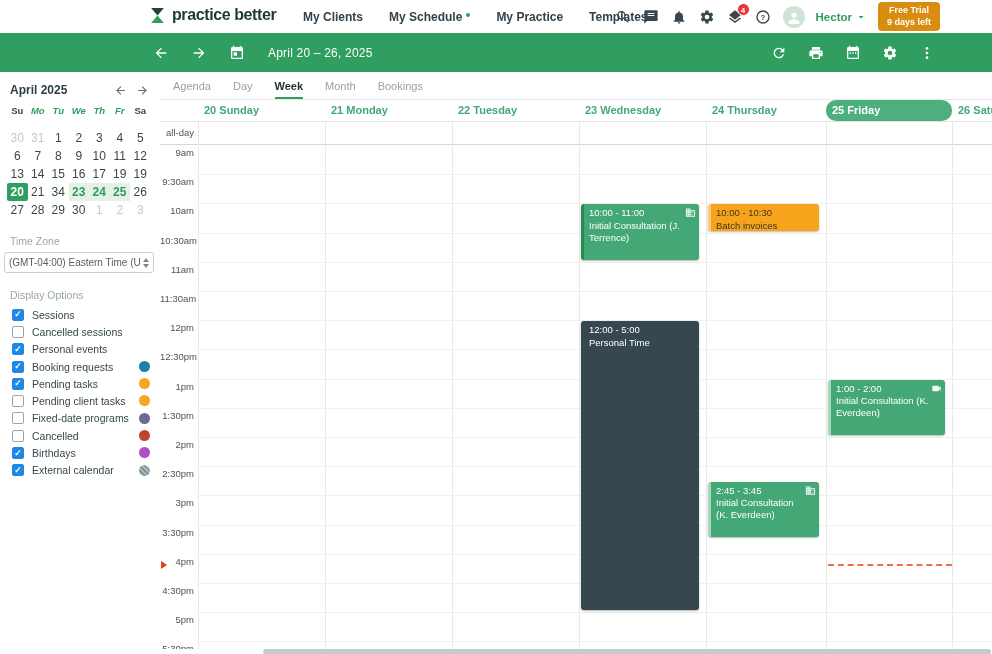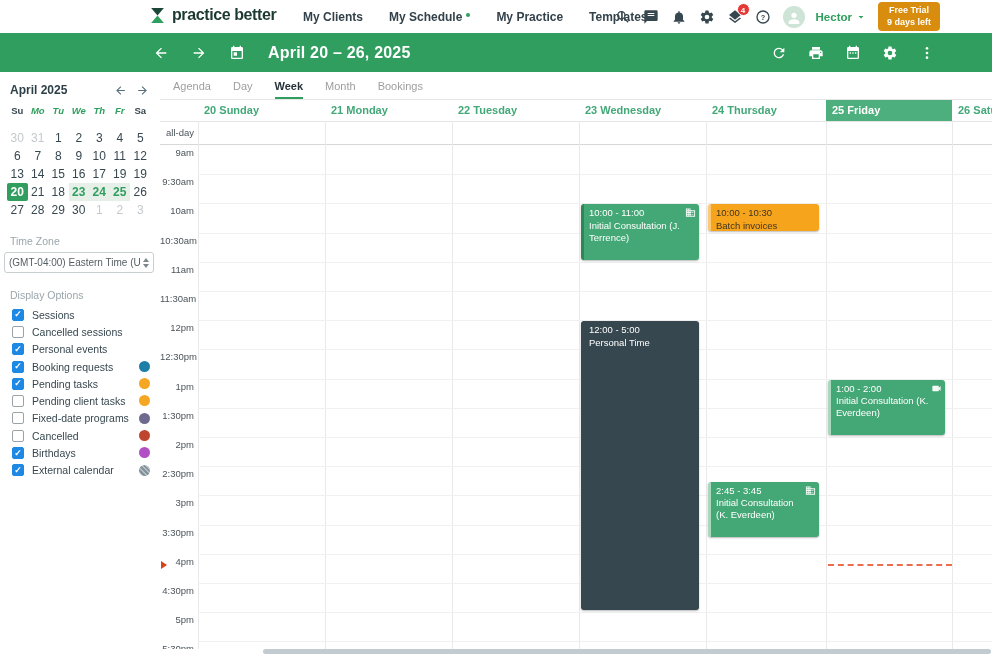--- a/index.html
+++ b/index.html
@@ -29,21 +29,21 @@
   .user-name svg { width:12px; height:12px; fill:var(--brand-green); }
   .trial-btn { background:var(--trial-orange); color:#fff; border:none; border-radius:4px; padding:3px 9px;
                font-family:inherit; font-size:9px; font-weight:700; line-height:1.25; text-align:center; cursor:pointer; }
 
   
   .toolbar { position:absolute; top:33px; left:0; right:0; height:39px; background:var(--brand-green); z-index:5;
              display:flex; align-items:center; color:#fff; }
   .toolbar-left { display:flex; align-items:center; gap:20px; margin-left:152px; }
   .toolbar .t-icon { width:18px; height:18px; display:flex; align-items:center; justify-content:center; cursor:pointer; }
   .toolbar .t-icon svg { width:16px; height:16px; fill:#fff; }
-  .toolbar-date { font-size:16px; font-weight:700; letter-spacing:0.2px; margin-left:2px; }
+  .toolbar-date { font-size:12px; font-weight:400; letter-spacing:0.2px; margin-left:2px; }
   .toolbar-right { position:absolute; right:56px; display:flex; align-items:center; gap:19px; }
 
   
   .sidebar { position:absolute; top:72px; left:0; width:160px; bottom:0; background:#fff; z-index:4; }
   .mc-head { display:flex; align-items:center; justify-content:space-between; padding:11px 10px 0 10px; }
   .mc-title { font-size:12px; font-weight:700; color:#2c3e46; }
   .mc-arrows { display:flex; gap:8px; }
   .mc-arrows .t-icon { width:14px; height:14px; cursor:pointer; }
   .mc-arrows svg { width:13px; height:13px; fill:#546e7a; }
   .mc-grid { display:grid; grid-template-columns:repeat(7,20.5px); margin:8px 0 0 7px; }
@@ -271,21 +271,21 @@
         <span class="mc-cell">12</span>
         <span class="mc-cell">13</span>
         <span class="mc-cell">14</span>
         <span class="mc-cell">15</span>
         <span class="mc-cell">16</span>
         <span class="mc-cell">17</span>
         <span class="mc-cell">19</span>
         <span class="mc-cell">19</span>
         <span class="mc-cell selected">20</span>
         <span class="mc-cell">21</span>
-        <span class="mc-cell">18</span>
+        <span class="mc-cell">34</span>
         <span class="mc-cell range">23</span>
         <span class="mc-cell range">24</span>
         <span class="mc-cell range">25</span>
         <span class="mc-cell">26</span>
         <span class="mc-cell">27</span>
         <span class="mc-cell">28</span>
         <span class="mc-cell">29</span>
         <span class="mc-cell">30</span>
         <span class="mc-cell muted">1</span>
         <span class="mc-cell muted">2</span>
@@ -360,21 +360,21 @@
         <span class="tab active">Week</span>
         <span class="tab">Month</span>
         <span class="tab">Bookings</span>
       </div>
     <div class="day-headers" id="day-headers">
         <div class="day-h" style="left: 38px; width: 127px;">20 Sunday</div>
         <div class="day-h" style="left: 165px; width: 127px;">21 Monday</div>
         <div class="day-h" style="left: 292px; width: 127px;">22 Tuesday</div>
         <div class="day-h" style="left: 419px; width: 127px;">23 Wednesday</div>
         <div class="day-h" style="left: 546px; width: 120px;">24 Thursday</div>
-        <div class="day-h today" style="left: 666px; width: 126px;">25 Friday</div>
+        <div class="day-h today" style="left: 666px; width: 126px; border-radius: 10px;">25 Friday</div>
         <div class="day-h" style="left: 792px; width: 40px;">26 Saturday</div>
       </div>
     <div class="allday-row">
       <span class="allday-label">all-day</span>
     </div>
     <div class="vlayer" id="vlayer">
         <div class="vline" style="left: 38px;"></div>
         <div class="vline" style="left: 165px;"></div>
         <div class="vline" style="left: 292px;"></div>
         <div class="vline" style="left: 419px;"></div>

